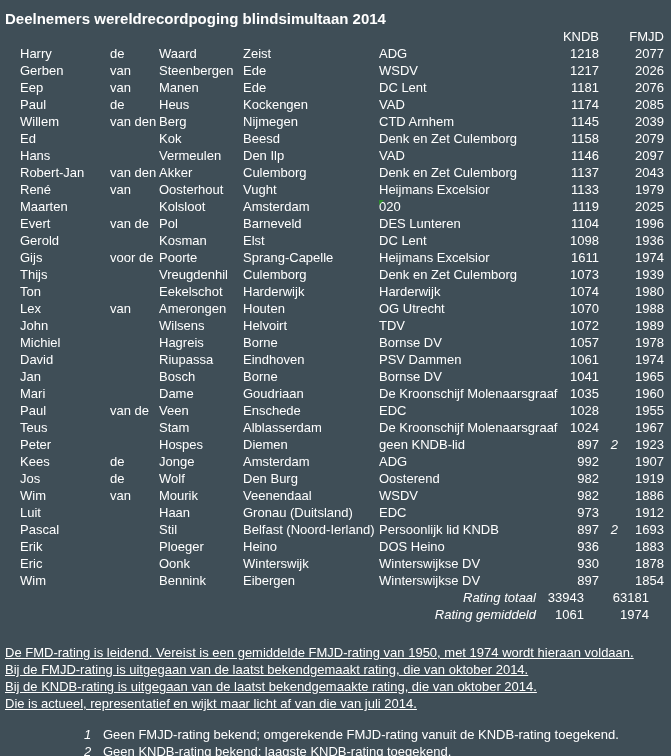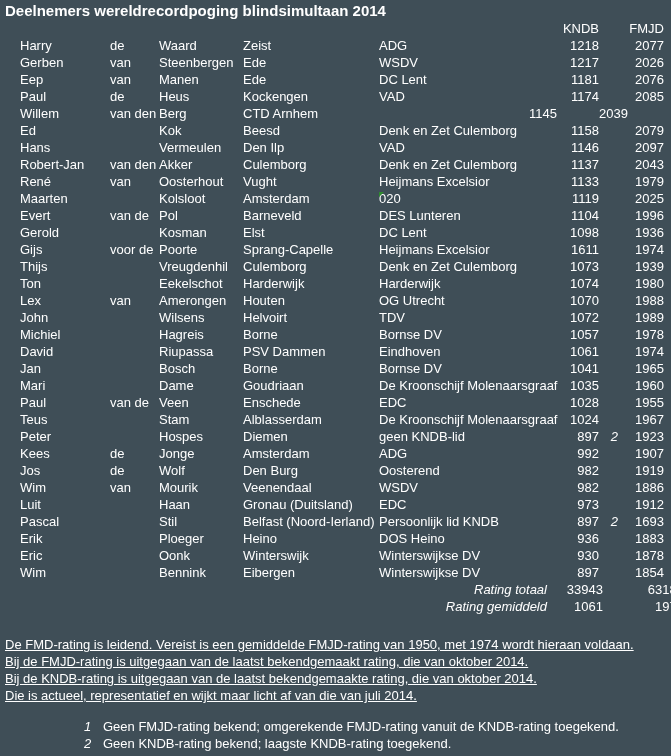--- a/index.html
+++ b/index.html
@@ -8,21 +8,21 @@
   }
   body {
     width: 671px;
     height: 756px;
     overflow: hidden;
     background: #3F4E57;
     color: #FFFFFF;
     font-family: "Liberation Sans", sans-serif;
   }
   .title {
-    padding: 2px 0 0 5px;
+    padding: 10px 0 0 5px;
     font-size: 15px;
     font-weight: bold;
     line-height: 18px;
     white-space: nowrap;
   }
   .grid-row {
     display: grid;
     grid-template-columns: 90px 49px 84px 136px 178px 42px 22px 43px 17px;
     padding-left: 20px;
     height: 17px;
@@ -44,26 +44,25 @@
     top: 2px;
     left: 0;
     width: 0;
     height: 0;
     border-top: 5px solid #2E8B2E;
     border-right: 5px solid transparent;
   }
   .summary-row {
     display: grid;
     grid-template-columns: 537px 42px 22px 43px 17px;
-    padding-left: 16px;
+    padding-left: 5px;
     height: 17px;
     line-height: 17px;
     font-size: 13px;
     white-space: nowrap;
-    gap: 8px;
   }
   .summary-label {
     font-style: italic;
     text-align: right;
     padding-right: 6px;
   }
   .notes {
     margin-top: 21px;
     padding-left: 5px;
     font-size: 13px;
@@ -146,20 +145,21 @@
         <div class="cell club-cell">VAD</div>
         <div class="cell r">1174</div>
         <div class="cell fn"></div>
         <div class="cell r">2085</div>
         <div class="cell fn"></div>
       </div>
       <div class="grid-row">
         <div class="cell">Willem</div>
         <div class="cell">van den</div>
         <div class="cell">Berg</div>
+        <div class="cell">Nijmegen</div>
         <div class="cell club-cell">CTD Arnhem</div>
         <div class="cell r">1145</div>
         <div class="cell fn"></div>
         <div class="cell r">2039</div>
         <div class="cell fn"></div>
       </div>
       <div class="grid-row">
         <div class="cell">Ed</div>
         <div class="cell"></div>
         <div class="cell">Kok</div>
@@ -299,22 +299,22 @@
         <div class="cell club-cell">Bornse DV</div>
         <div class="cell r">1057</div>
         <div class="cell fn"></div>
         <div class="cell r">1978</div>
         <div class="cell fn">1</div>
       </div>
       <div class="grid-row">
         <div class="cell">David</div>
         <div class="cell"></div>
         <div class="cell">Riupassa</div>
+        <div class="cell">Eindhoven</div>
         <div class="cell club-cell">PSV Dammen</div>
-        <div class="cell">Eindhoven</div>
         <div class="cell r">1061</div>
         <div class="cell fn"></div>
         <div class="cell r">1974</div>
         <div class="cell fn"></div>
       </div>
       <div class="grid-row">
         <div class="cell">Jan</div>
         <div class="cell"></div>
         <div class="cell">Bosch</div>
         <div class="cell">Borne</div>

